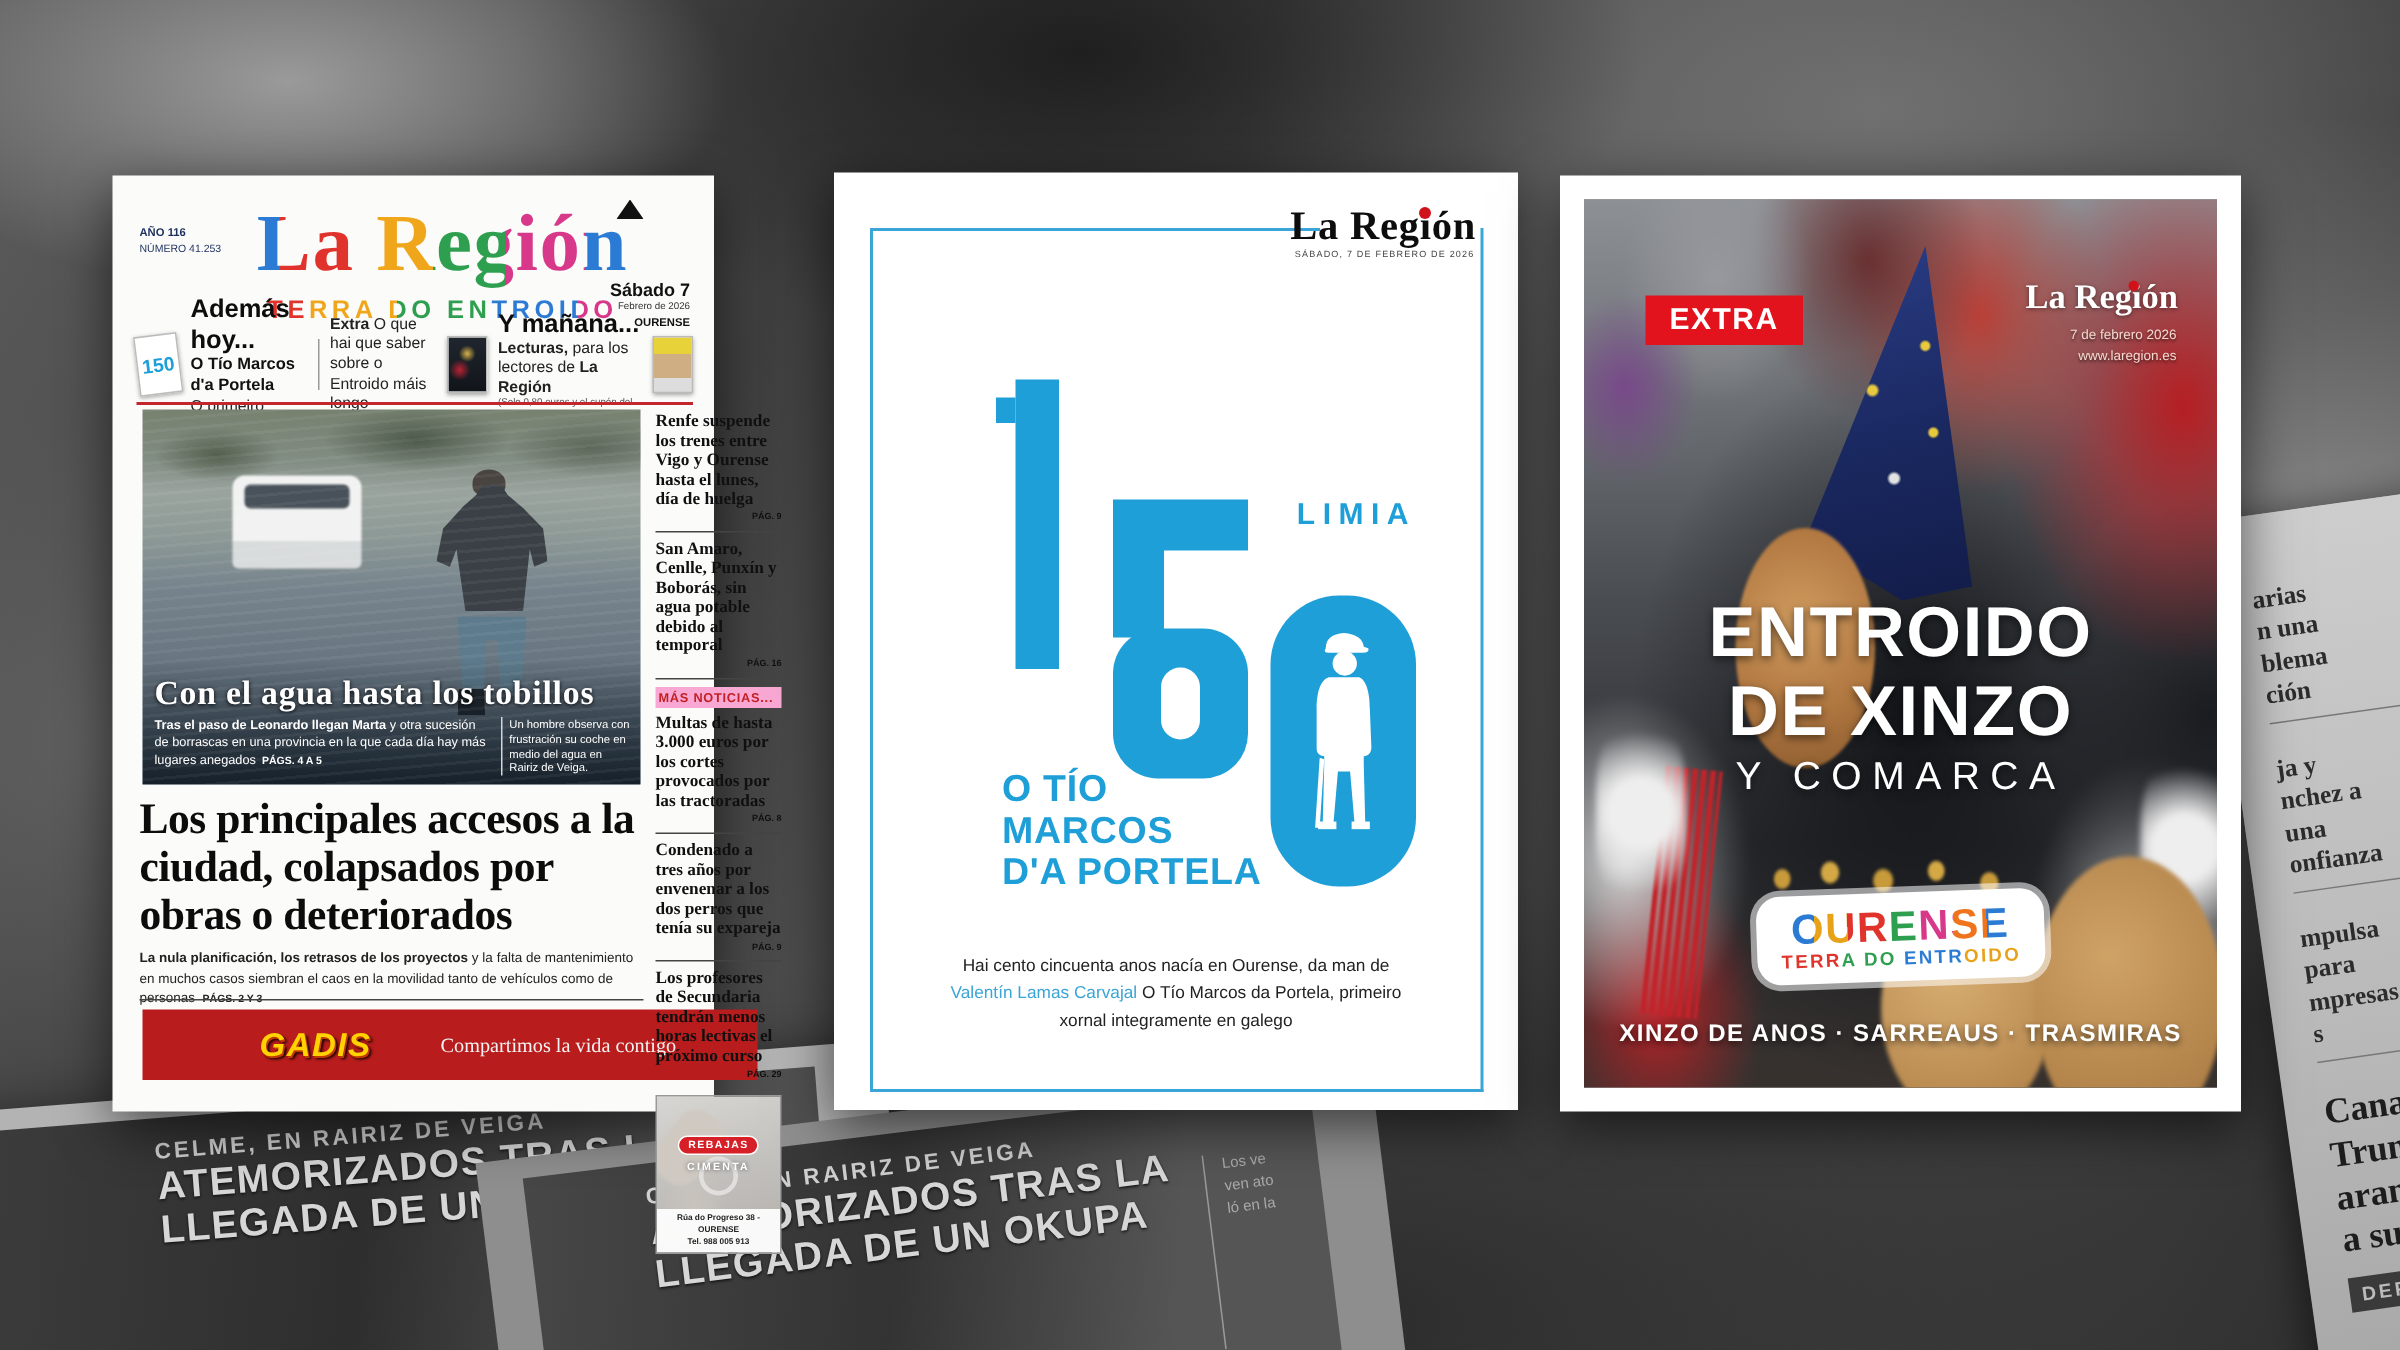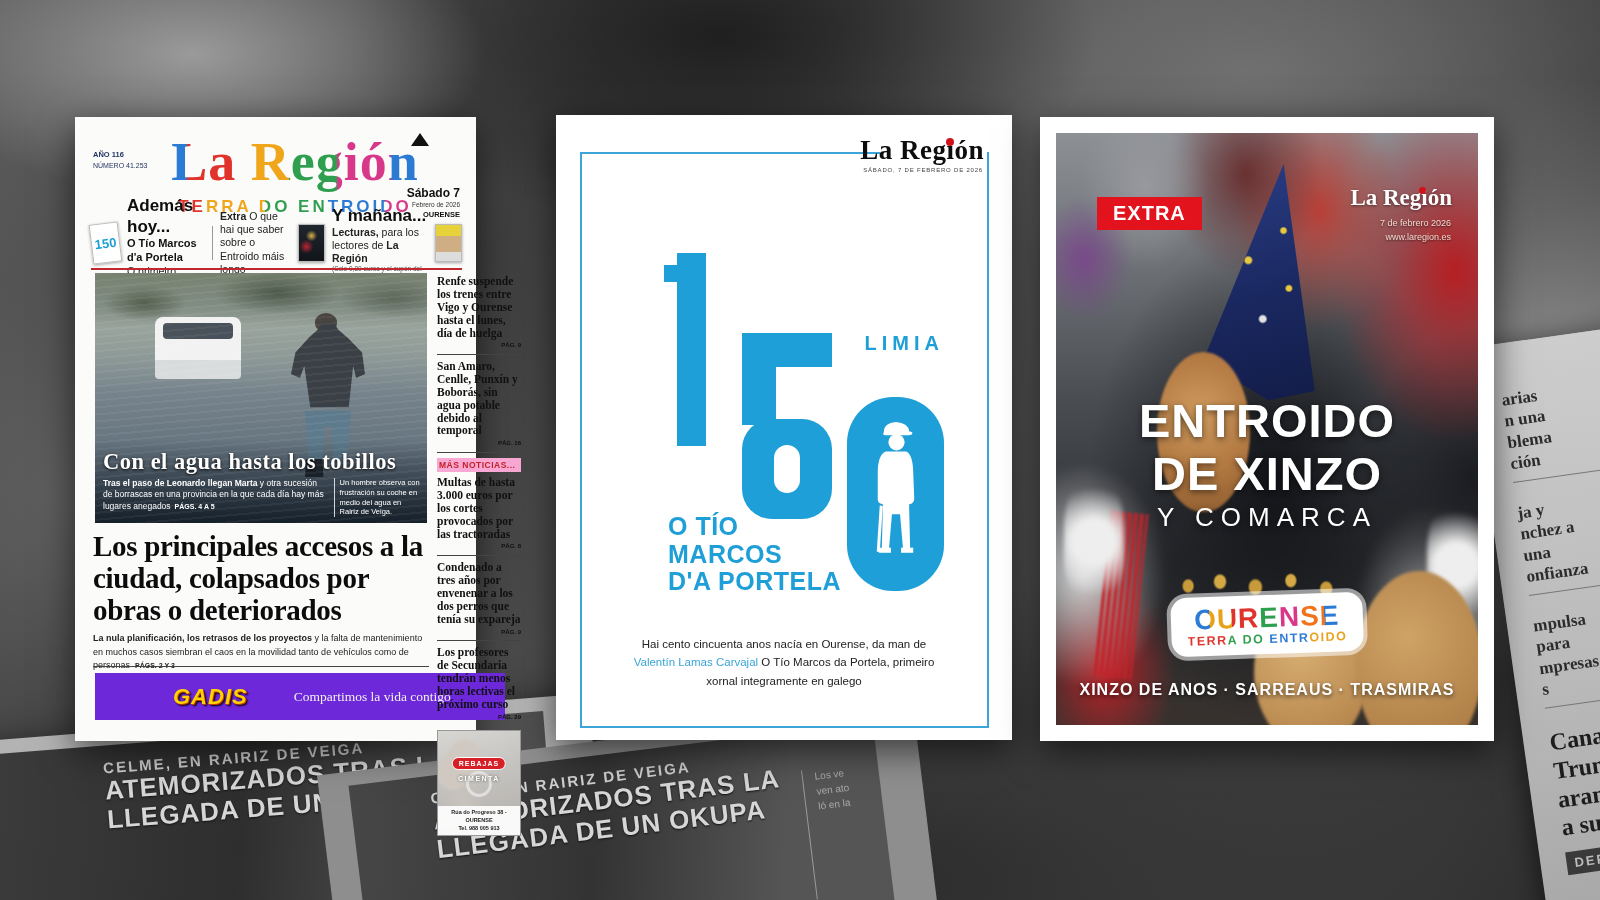--- a/index.html
+++ b/index.html
@@ -85,21 +85,21 @@
   .fp-photo-caps { position:absolute; left:8px; right:6px; bottom:6px; display:flex; gap:6px; color:#fff; }
   .fp-photo-caps .c1 { width:72%; font-size:8.5px; line-height:1.35; }
   .fp-photo-caps .c1 .pg { font-weight:bold; font-size:7px; margin-left:4px; }
   .fp-photo-caps .c2 { width:28%; font-size:7.5px; line-height:1.3; border-left:1px solid #cfd6dd; padding-left:5px; }
   
   .fp-headline { position:absolute; left:18px; top:414px; width:336px; font-family:"Liberation Serif", serif; font-weight:bold; font-size:29px; line-height:1.1; color:#0c0c0c; letter-spacing:-.3px; }
   .fp-deck { position:absolute; left:18px; top:515px; width:336px; font-size:9px; line-height:1.5; color:#222; }
   .fp-deck b { font-size:9px; }
   .fp-deck .pg { font-weight:bold; font-size:7px; margin-left:5px; }
   .fp-hr { position:absolute; left:18px; top:549px; width:336px; height:1px; background:#444; }
-  .fp-banner { position:absolute; left:20px; top:556px; width:410px; height:47px; background:#6d28d9; display:flex; align-items:center; }
+  .fp-banner { position:absolute; left:20px; top:556px; width:410px; height:47px; background:#b91c1c; display:flex; align-items:center; }
   .gadis { margin-left:78px; font-size:22px; font-weight:800; font-style:italic; letter-spacing:1px; color:#ffd200; text-shadow:1px 1px 0 #c33a00, 2px 2px 2px #000; }
   .fp-banner .slogan { margin-left:46px; color:#f2f2f2; font-family:"Liberation Serif", serif; font-size:13.5px; }
   
   .fp-col { position:absolute; left:362px; top:158px; width:84px; }
   .brief { font-family:"Liberation Serif", serif; font-weight:bold; font-size:11.5px; line-height:1.12; color:#101010; border-bottom:1px solid #444; padding-bottom:5px; margin-bottom:5px; }
   .brief .pg { display:block; text-align:right; font-family:"Liberation Sans", sans-serif; font-size:6px; margin-top:3px; }
   .brief.last { border-bottom:none; }
   .masnot { background:#f9a8d4; color:#c22126; font-weight:800; font-size:8.5px; letter-spacing:.5px; padding:2px 2px; margin-bottom:4px; }
   .fp-ad { position:relative; width:84px; height:106px; margin-top:2px; border:1px solid #999; background:
      radial-gradient(30px 40px at 30% 70%, #c9c3bd, transparent 75%),

